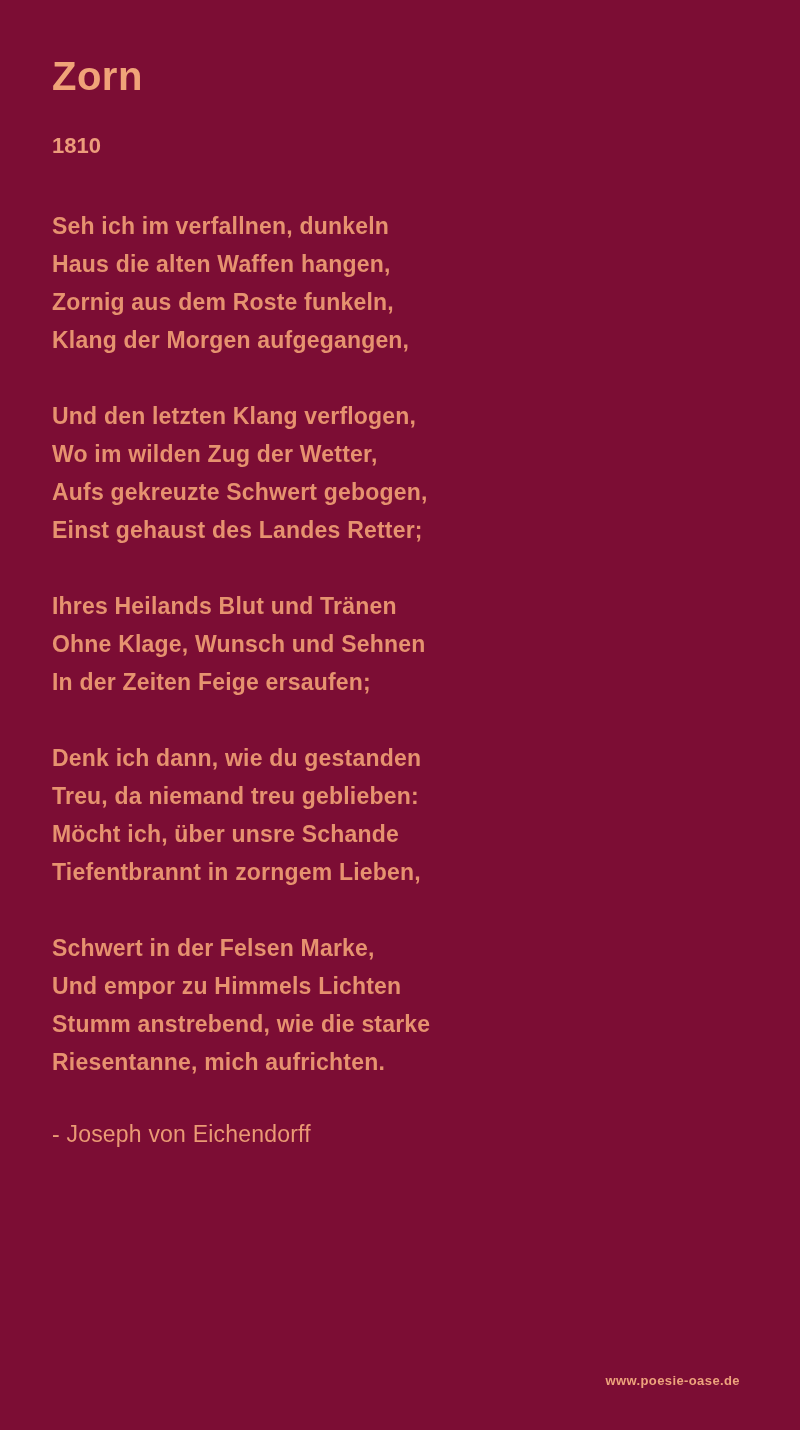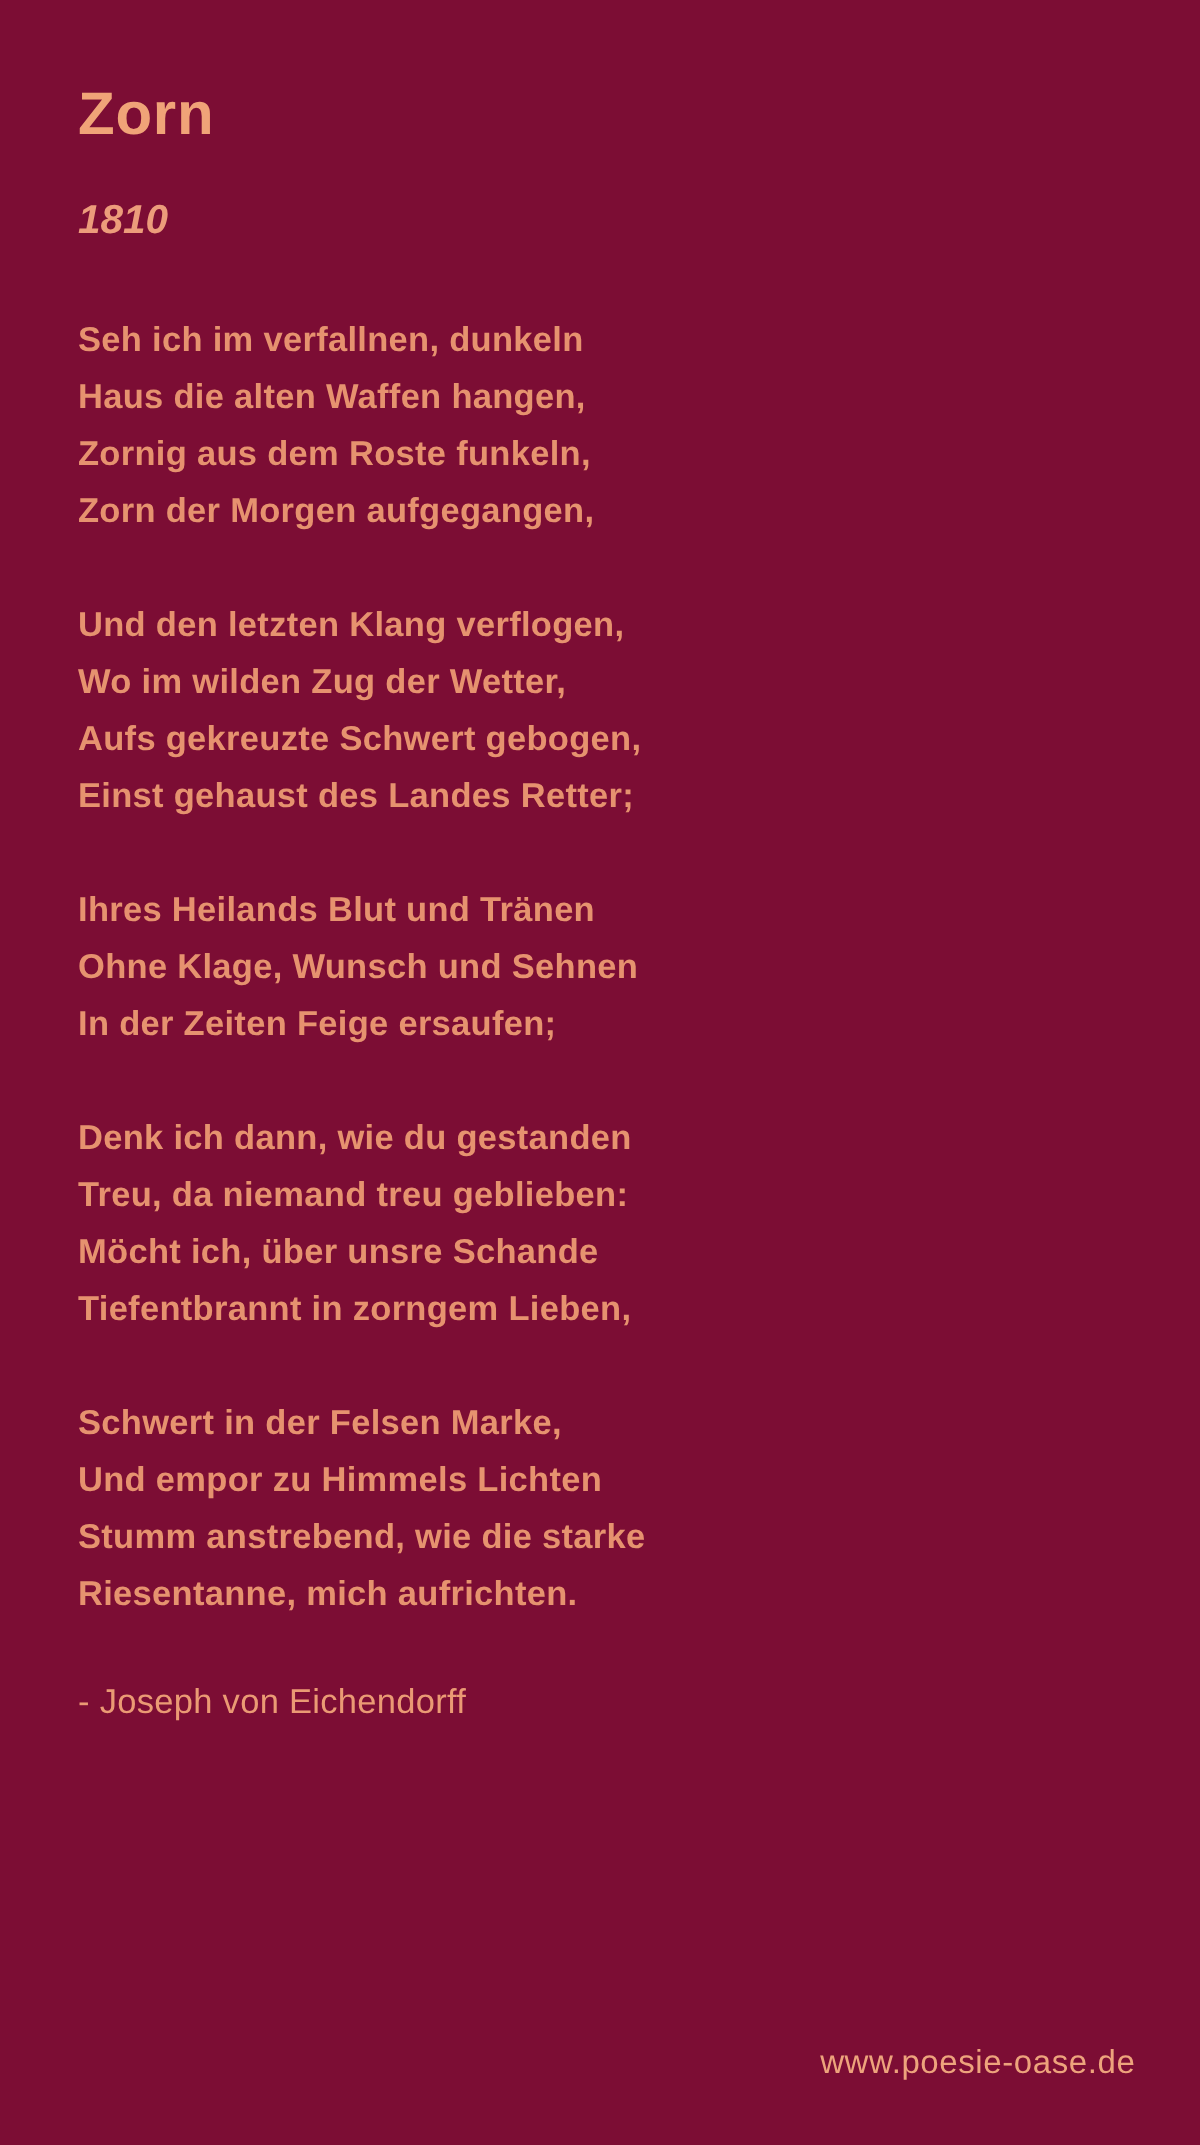--- a/index.html
+++ b/index.html
@@ -27,25 +27,24 @@
   .poem-title{
     margin:0;
     font-size:40px;
     line-height:42px;
     font-weight:700;
     letter-spacing:0.5px;
     color:var(--title);
   }
   .poem-year{
     margin:34px 0 0 0;
-    font-size:27px;
+    font-size:22px;
     line-height:30px;
     font-weight:600;
     color:var(--year);
-    font-style:italic;
   }
   .poem-body{
     margin-top:46px;
   }
   .stanza{
     margin:0 0 38px 0;
   }
   .line{
     font-size:23px;
     line-height:38px;
@@ -57,40 +56,40 @@
   .poem-author{
     margin-top:8px;
     font-size:23px;
     line-height:30px;
     font-weight:400;
     letter-spacing:0.2px;
     color:var(--author);
   }
   .watermark{
     position:absolute;
-    right:43px;
+    right:60px;
     bottom:42px;
-    font-size:22px;
-    font-weight:400;
+    font-size:13px;
+    font-weight:700;
     letter-spacing:0.4px;
     color:var(--watermark);
   }
 </style>
 </head>
 <body>
 
 <div class="poem-card">
   <h1 class="poem-title">Zorn</h1>
   <div class="poem-year">1810</div>
   <div class="poem-body">
       <div class="stanza">
         <div class="line">Seh ich im verfallnen, dunkeln</div>
         <div class="line">Haus die alten Waffen hangen,</div>
         <div class="line">Zornig aus dem Roste funkeln,</div>
-        <div class="line">Zorn der Morgen aufgegangen,</div>
+        <div class="line">Klang der Morgen aufgegangen,</div>
       </div>
       <div class="stanza">
         <div class="line">Und den letzten Klang verflogen,</div>
         <div class="line">Wo im wilden Zug der Wetter,</div>
         <div class="line">Aufs gekreuzte Schwert gebogen,</div>
         <div class="line">Einst gehaust des Landes Retter;</div>
       </div>
       <div class="stanza">
         <div class="line">Ihres Heilands Blut und Tränen</div>
         <div class="line">Ohne Klage, Wunsch und Sehnen</div>

